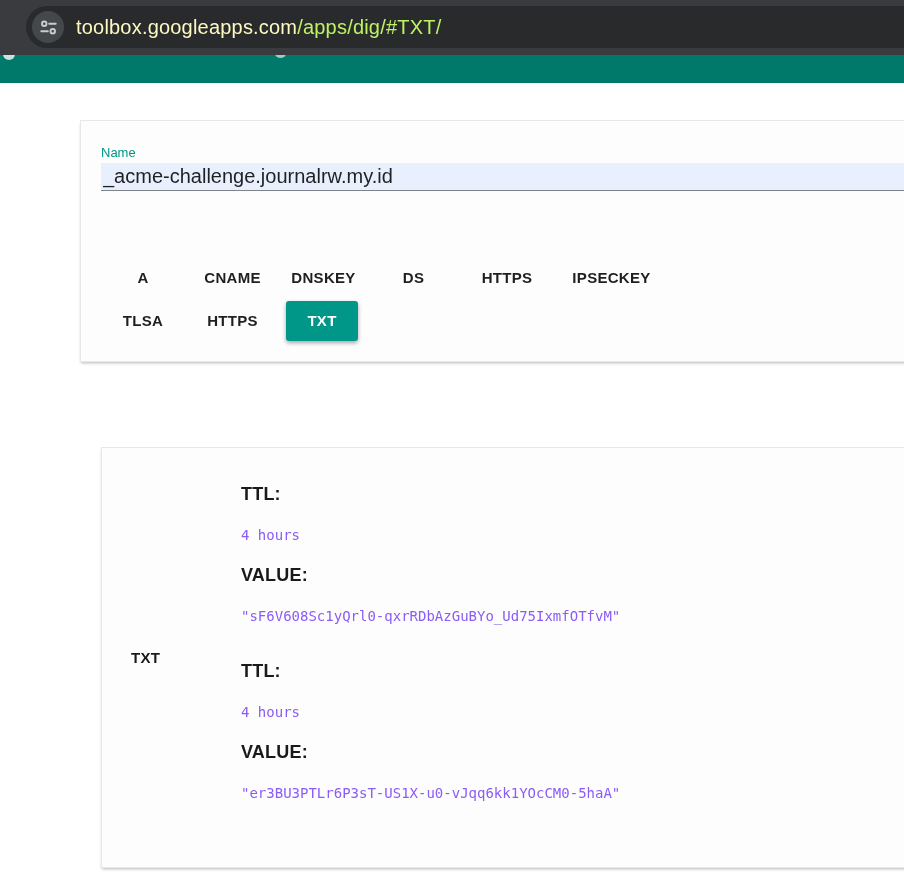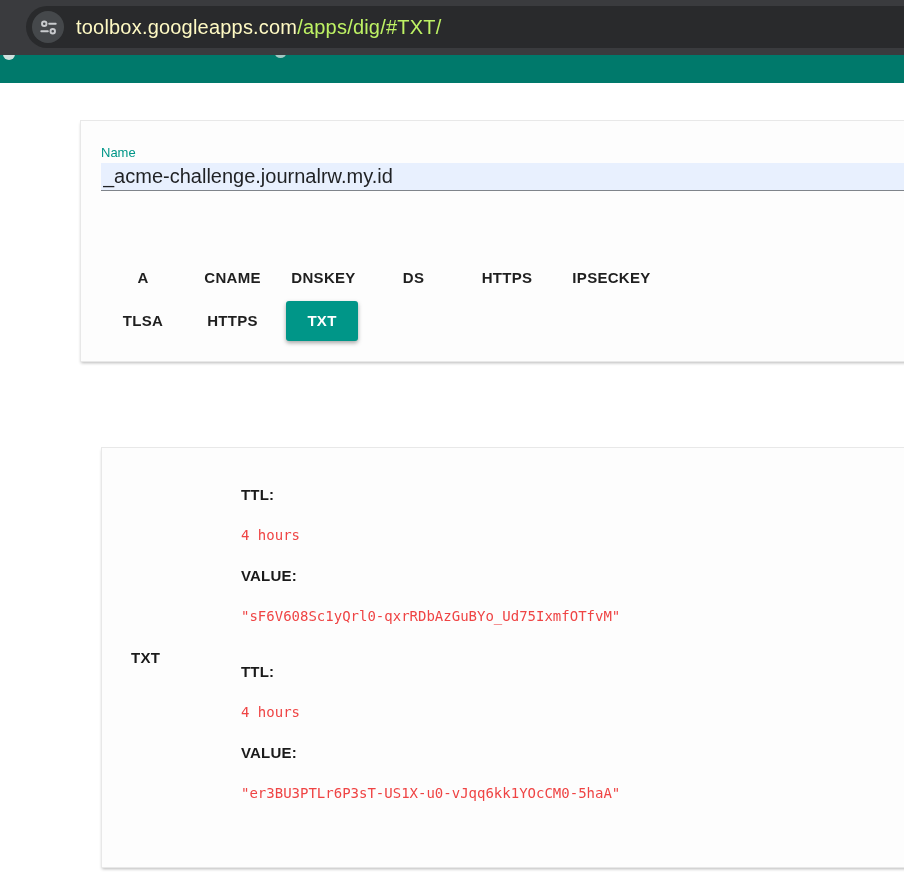--- a/index.html
+++ b/index.html
@@ -167,29 +167,29 @@
   .records-col {
     padding-top: 38px;
     padding-bottom: 25px;
   }
   .rec-line {
     margin: 0 0 23px 0;
     line-height: 17px;
     white-space: nowrap;
   }
   .rec-label {
-    font-size: 15px;
+    font-size: 18px;
     font-weight: bold;
     color: #1a1a1a;
     letter-spacing: 0.2px;
   }
   .rec-mono {
     font-family: "DejaVu Sans Mono", monospace;
     font-size: 14px;
-    color: #ef4444;
+    color: #8b5cf6;
   }
   .record { margin-bottom: 38px; }
   .record:last-child { margin-bottom: 0; }
 </style>
 </head>
 <body>
 
 <div class="browser-bar">
   <div class="omnibox">
     <div class="site-info-btn">

